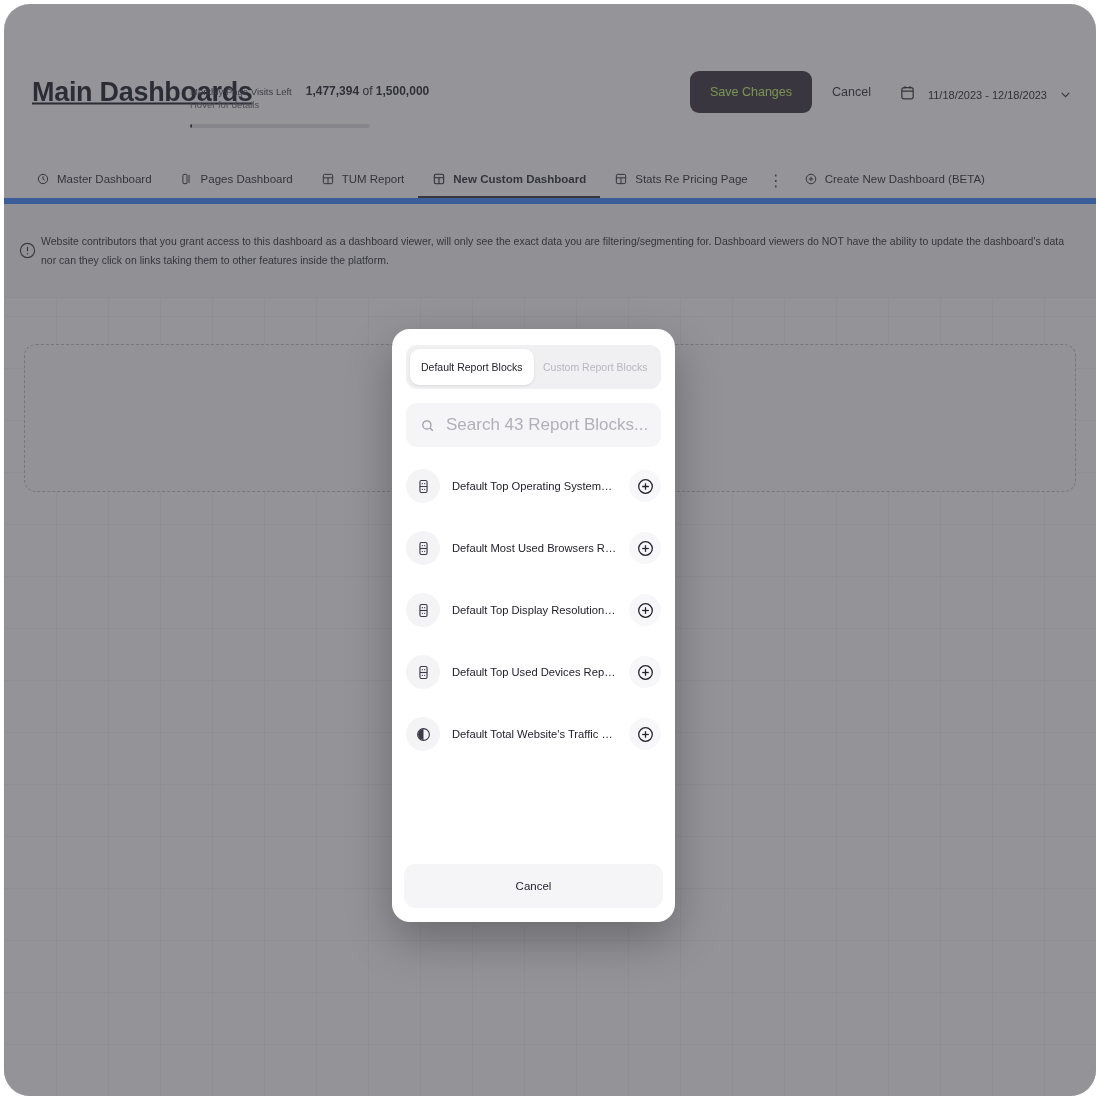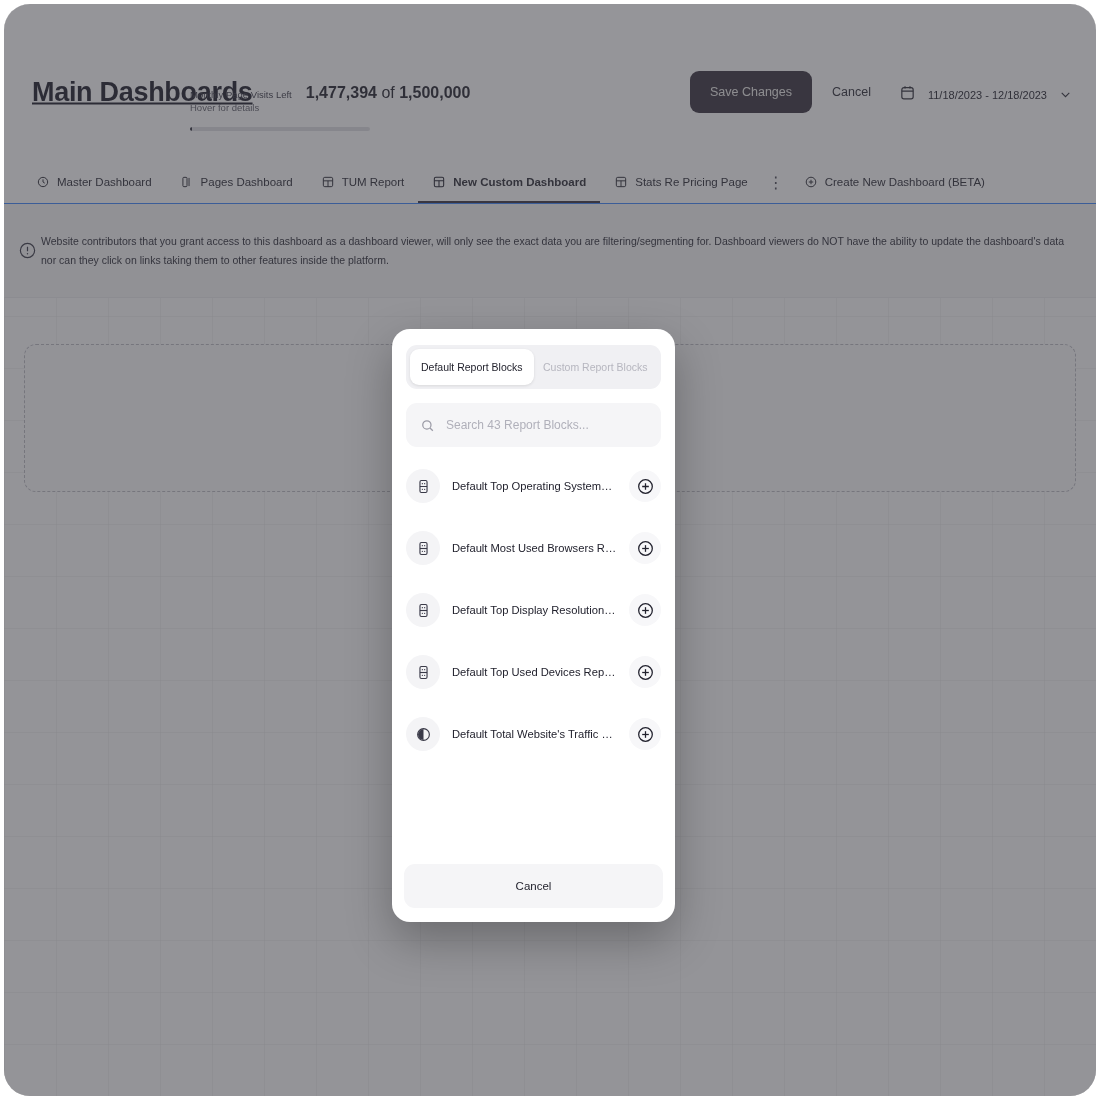--- a/index.html
+++ b/index.html
@@ -78,21 +78,21 @@
     align-items: baseline;
     gap: 14px;
   }
   .quota-labels {
     font-size: 9.5px;
     line-height: 13px;
     color: #3a3a48;
   }
   .quota-sub { color: #5b5b68; }
   .quota-numbers {
-    font-size: 16px;
+    font-size: 12px;
     color: #23232f;
     white-space: nowrap;
   }
   .quota-numbers b { font-weight: 700; }
   .quota-of { font-weight: 400; }
   #quota-bar {
     margin-top: 13px;
     width: 180px;
     height: 4px;
     border-radius: 3px;
@@ -113,21 +113,21 @@
     right: 24px;
     top: 88px;
     transform: translateY(-50%);
     display: flex;
     align-items: center;
     gap: 18px;
   }
 
   #save-changes-button {
     background: #37313f;
-    color: #e5e5e5;
+    color: #bef264;
     border: none;
     border-radius: 9px;
     padding: 14px 20px;
     font-size: 12.5px;
     font-family: inherit;
     cursor: pointer;
     white-space: nowrap;
     margin-left: 31px;
   }
 
@@ -158,21 +158,21 @@
 
   
   #dashboard-tabs {
     position: absolute;
     left: 0; right: 0;
     top: 158px;
     height: 42px;
     display: flex;
     align-items: stretch;
     padding-left: 18px;
-    border-bottom: 1px solid #3b82f6;
+    border-bottom: 6px solid #3b82f6;
     background: #f7f7f9;
   }
   .tab {
     display: flex;
     align-items: center;
     gap: 7px;
     padding: 0 14px;
     font-size: 11.5px;
     color: #2a2a36;
     cursor: pointer;
@@ -291,21 +291,21 @@
     gap: 11px;
     padding: 0 14px;
     flex: 0 0 auto;
   }
   #search-input {
     flex: 1;
     border: none;
     outline: none;
     background: transparent;
     font-family: inherit;
-    font-size: 12px;
+    font-size: 17px;
     color: #24242f;
   }
   #search-input::placeholder { color: #b0b0ba; }
 
   #report-block-list {
     flex: 1 1 auto;
     overflow-y: auto;
     padding: 8px 12px 4px 12px;
     position: relative;
   }

